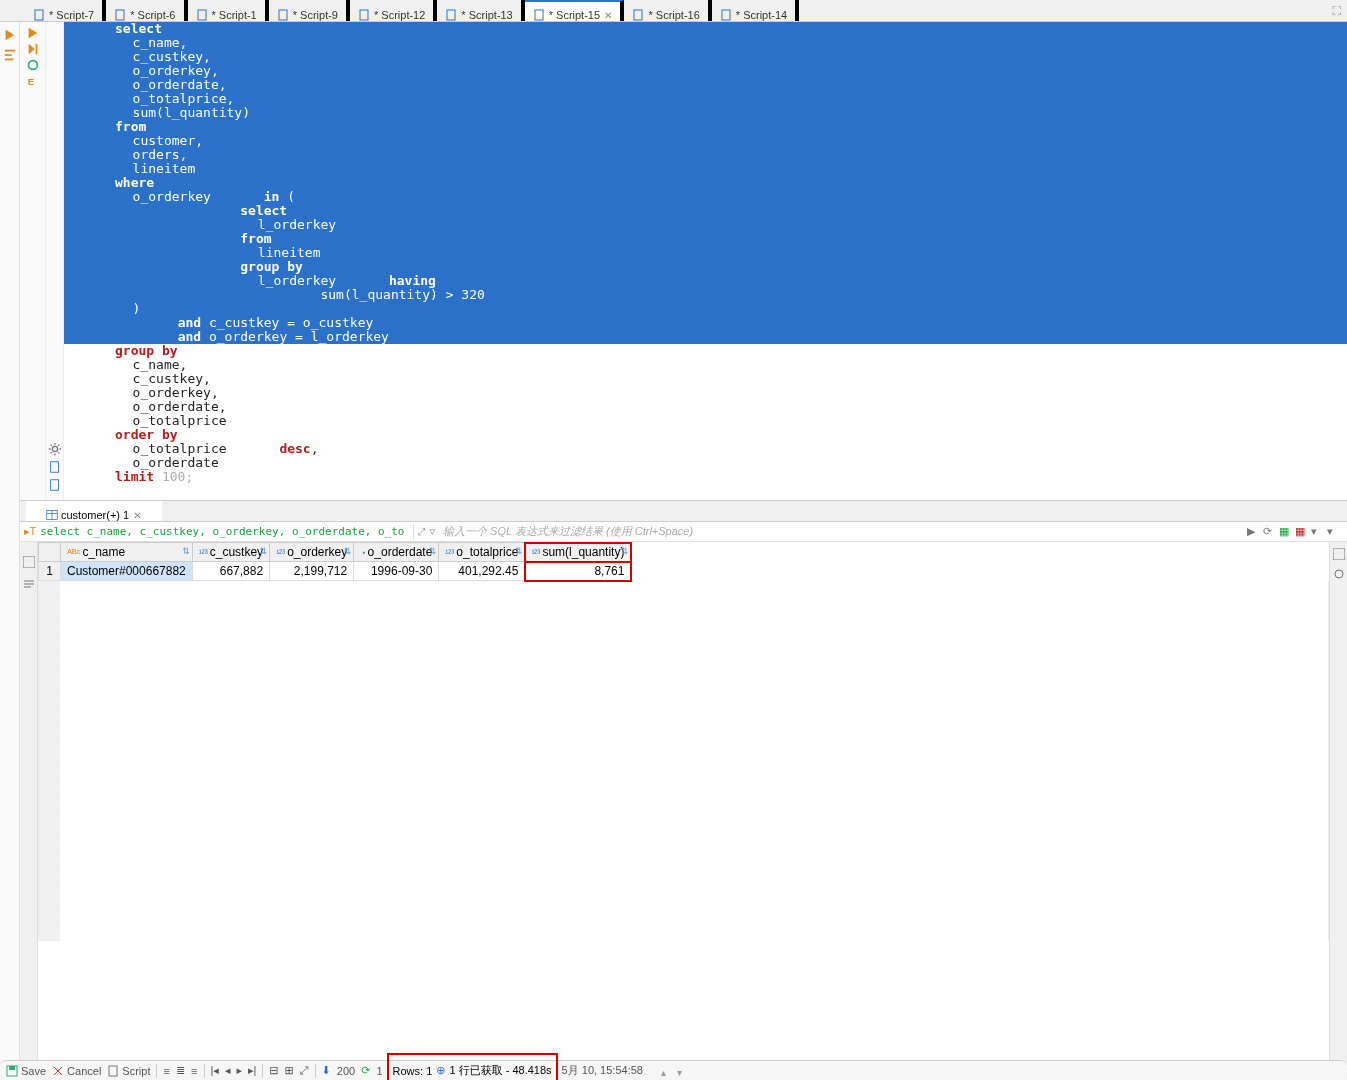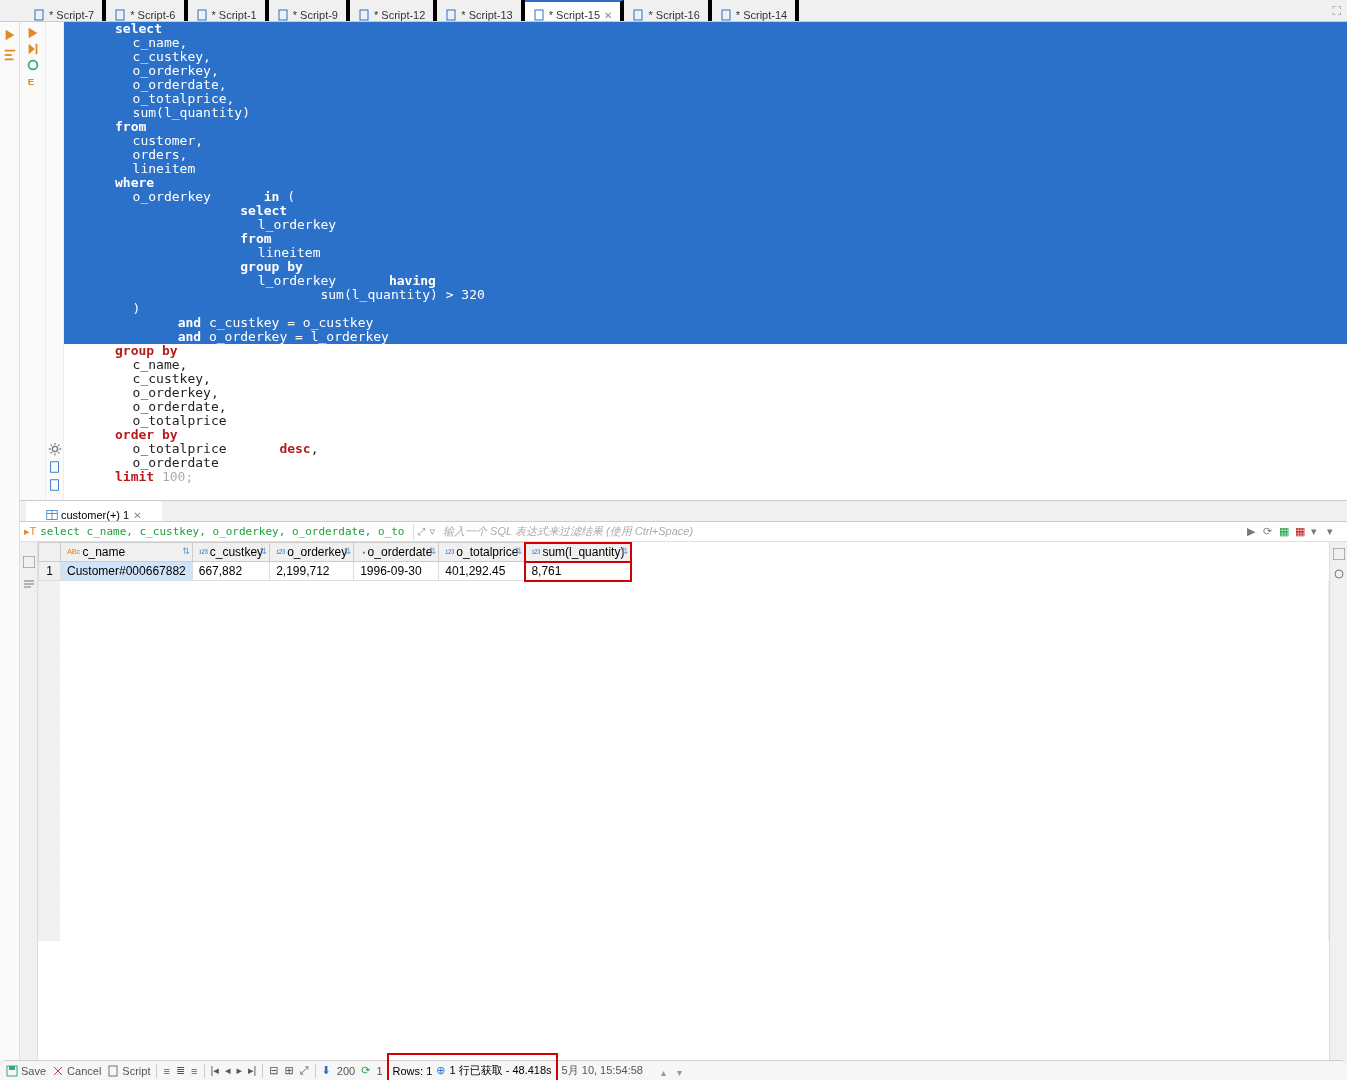--- a/index.html
+++ b/index.html
@@ -49,21 +49,21 @@
 
 .grid-wrap { flex: 1; display: flex; background: #fff; overflow: hidden; }
 .grid-left-tabs { width: 18px; background: #f0f0f0; border-right: 1px solid #ddd; display: flex; flex-direction: column; align-items: center; padding-top: 4px; gap: 10px; }
 .vtab { writing-mode: vertical-rl; font-size: 10px; color: #555; transform: rotate(180deg); }
 .grid-left-tabs .ico { width: 12px; height: 12px; }
 .grid-inner { flex: 1; position: relative; overflow: auto; }
 .grid-table { border-collapse: collapse; font-size: 12px; }
 .grid-table th { background: #f0f0f0; border: 1px solid #ccc; padding: 2px 6px; font-weight: normal; text-align: left; white-space: nowrap; position: relative; }
 .grid-table th .th-ico { width: 10px; height: 10px; margin-right: 2px; vertical-align: middle; }
 .grid-table th .sort-ico { position: absolute; right: 2px; top: 3px; color: #5b9bd5; font-size: 9px; }
-.grid-table td { border: 1px solid #ddd; padding: 2px 6px; text-align: left; white-space: nowrap; }
+.grid-table td { border: 1px solid #ddd; padding: 2px 6px; text-align: right; white-space: nowrap; }
 .grid-table td.txt { text-align: left; }
 .rownum-th { background: #f0f0f0; width: 22px; text-align: center; }
 .rownum { background: #f0f0f0; text-align: center !important; width: 22px; }
 .selected-cell { background: #cfe4fa; }
 .grid-rows-empty { border-right: 1px solid #eee; }
 .grid-rows-empty div { height: 18px; border-bottom: 1px solid #eee; width: 22px; background: #f0f0f0; }
 
 .red-box { outline: 2px solid #d20000; outline-offset: -1px; }
 
 .grid-right-tabs { width: 18px; background: #f0f0f0; border-left: 1px solid #ddd; display: flex; flex-direction: column; align-items: center; padding-top: 6px; gap: 8px; }

